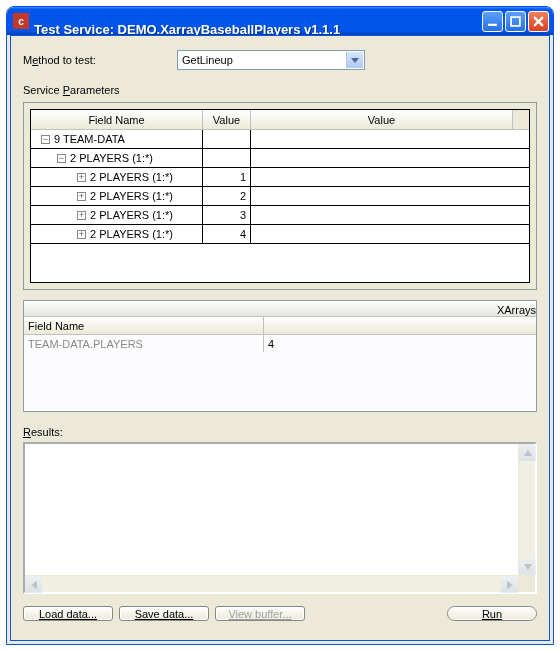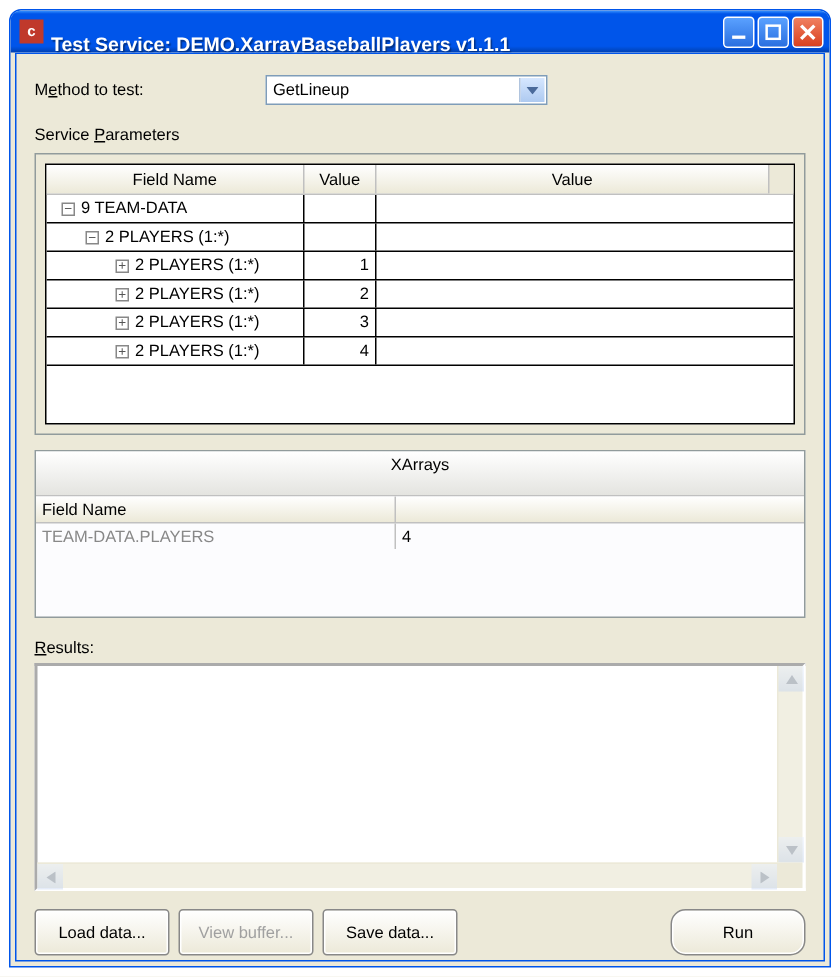--- a/index.html
+++ b/index.html
@@ -149,24 +149,24 @@
   .indent1 { padding-left: 22px; }
   .indent2 { padding-left: 42px; }
 
   .xarrays-box {
     border: 1px solid #919b9c;
     background: #fcfcfe;
     margin-bottom: 14px;
     height: 112px;
   }
   .xarrays-title {
-    height: 30px;
+    height: 16px;
     background: linear-gradient(to bottom, #fff, #e4e4e0);
     border-bottom: 1px solid #c0c0c0;
-    text-align: center;
+    text-align: right;
     line-height: 18px;
   }
   .xarrays-head {
     display: flex;
     height: 18px;
     background: linear-gradient(to bottom, #fff, #ece9d8);
     border-bottom: 1px solid #c0c0c0;
   }
   .xh { border-right: 1px solid #c0c0c0; padding-left: 4px; display:flex; align-items:center;}
   .xcol-name { width: 240px; }
@@ -205,28 +205,29 @@
   }
   .sb-btn.disabled { opacity:.45; }
   .sb-btn svg { width:8px; height:8px; }
 
   .button-row {
     display: flex;
     gap: 6px;
     height: 24px;
   }
   .btn {
-    height: 31px;
+    height: 15px;
     border: 1px solid #888;
     border-radius: 3px;
     background: linear-gradient(to bottom, #fff, #ece9d8);
     padding: 0 8px;
     display:flex;align-items:center;justify-content:center;
     color:#000;
     box-shadow: 0 0 0 1px #fff inset;
+    text-decoration: underline;
   }
   .btn.disabled { color:#a0a0a0; }
   .btn.w1 { width: 90px; }
   .btn.w2 { width: 90px; border-radius: 10px; }
   .spacer { flex:1; }
 </style>
 </head>
 <body>
 
 <div class="outer-frame">
@@ -387,21 +388,21 @@
               <svg viewBox="0 0 8 8">
                 <path d="M1 0 L1 8 L7 4 Z" fill="#7a8aa8"></path>
               </svg>
             </div>
         </div>
         <div class="sb-corner"></div>
       </div>
 
       <div class="button-row">
         <div class="btn w1">Load data...</div>
+        <div class="btn w1">Save data...</div>
         <div class="btn w1 disabled">View buffer...</div>
-        <div class="btn w1">Save data...</div>
         <div class="spacer"></div>
         <div class="btn w2">Run</div>
       </div>
 
     </div>
   </div>
 </div>
 
 </body></html>

